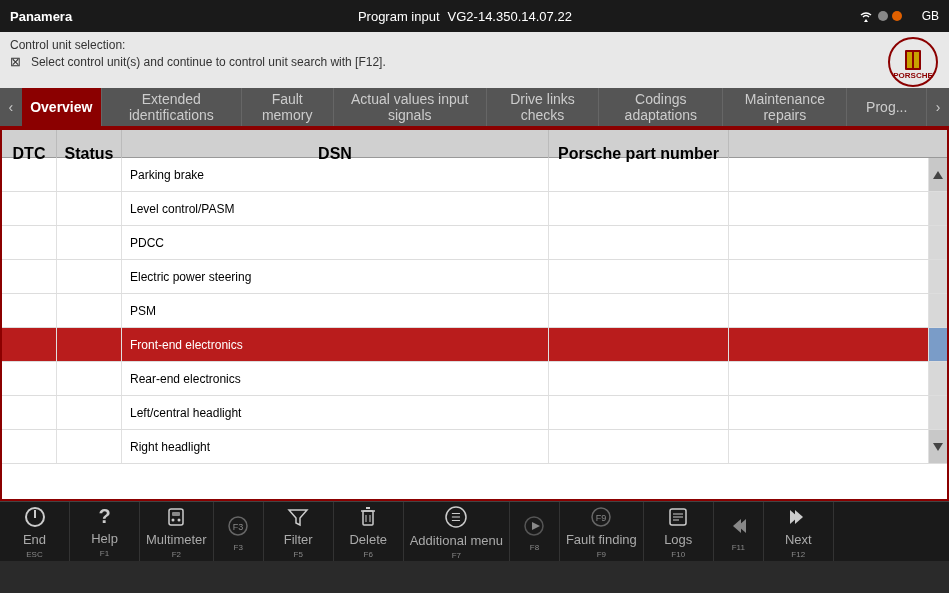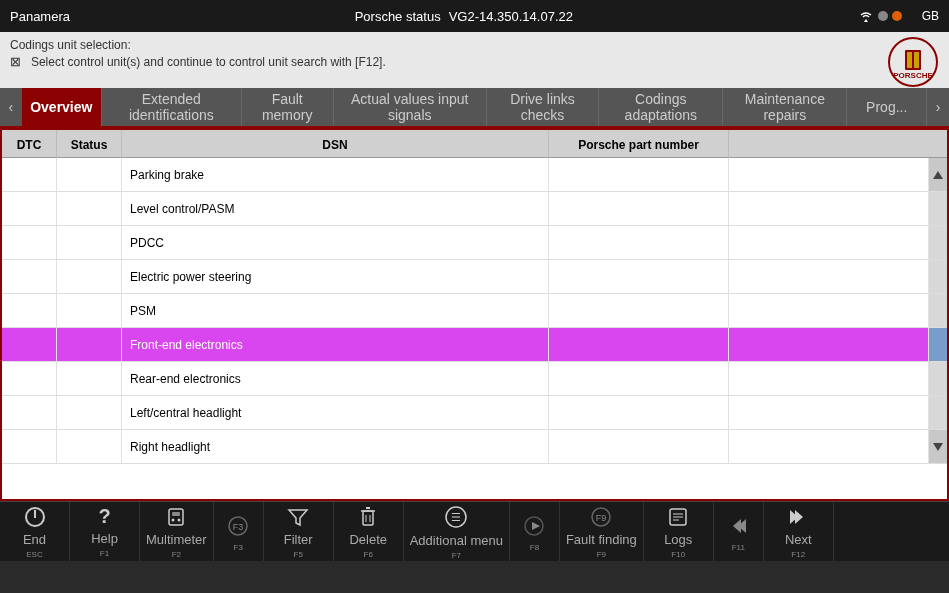--- a/index.html
+++ b/index.html
@@ -17,21 +17,21 @@
     .top-bar {
       background: #1a1a1a;
       color: #fff;
       height: 32px;
       display: flex;
       align-items: center;
       justify-content: space-between;
       padding: 0 10px;
       font-size: 13px;
     }
-    .top-bar-left { font-weight: normal; }
+    .top-bar-left { font-weight: bold; }
     .top-bar-center { display: flex; align-items: center; gap: 8px; }
     .top-bar-right { display: flex; align-items: center; gap: 20px; font-size: 12px; }
     .breadcrumb-title {
       font-size: 12px;
       color: #333;
       margin-bottom: 2px;
     }
     .breadcrumb-instruction {
       font-size: 12px;
       color: #333;
@@ -89,22 +89,22 @@
     
     .table-header {
       display: grid;
       grid-template-columns: 55px 65px 1fr 180px 200px 18px;
       background: #d0d0d0;
       border-bottom: 1px solid #999;
       height: 28px;
       align-items: center;
     }
     .th-cell {
-      padding: 8px 8px;
-      font-size: 12px;
+      padding: 15px 8px;
+      font-size: 16px;
       font-weight: bold;
       text-align: center;
       border-right: 1px solid #bbb;
       height: 100%;
       display: flex;
       align-items: center;
       justify-content: center;
     }
     .th-cell:last-child { border-right: none; }
 
@@ -115,21 +115,21 @@
     }
     .table-row {
       display: grid;
       grid-template-columns: 55px 65px 1fr 180px 200px 18px;
       border-bottom: 1px solid #ddd;
       height: 34px;
       align-items: center;
       background: #fff;
     }
     .table-row.selected {
-      background: #d946ef;
+      background: #b91c1c;
       color: #fff;
     }
     .td-cell {
       padding: 0 8px;
       font-size: 12px;
       height: 100%;
       display: flex;
       align-items: center;
       border-right: 1px solid #e0e0e0;
     }
@@ -190,40 +190,40 @@
     .dot-orange { background: #e06000; }
   </style>
 </head>
 <body>
 
 <div style="position:relative; width:949px; height:593px; overflow:hidden;">
 
   <div class="top-bar">
     <div class="top-bar-left">Panamera</div>
     <div class="top-bar-center">
-      <span>Porsche status</span>
+      <span>Program input</span>
       <span>VG2-14.350.14.07.22</span>
     </div>
     <div class="top-bar-right">
       <div class="status-dots">
 
         <svg width="16" height="14" viewBox="0 0 16 14">
           <path d="M8 10 L10 13 L8 13 L6 13 Z" fill="white"></path>
           <path d="M5 8 Q8 5 11 8" stroke="white" stroke-width="1.5" fill="none"></path>
           <path d="M3 6 Q8 2 13 6" stroke="white" stroke-width="1.5" fill="none"></path>
         </svg>
         <div class="dot dot-gray"></div>
         <div class="dot dot-orange"></div>
       </div>
       <span>GB</span>
     </div>
   </div>
 
   <div style="background:#e8e8e8; padding: 6px 10px 4px 10px; position:relative; height:56px;">
-    <div class="breadcrumb-title">Codings unit selection:</div>
+    <div class="breadcrumb-title">Control unit selection:</div>
     <div class="breadcrumb-instruction">
       <span style="font-size:13px; margin-right:4px;">⊠</span>
       <span>Select control unit(s) and continue to control unit search with [F12].</span>
     </div>
 
     <div style="position:absolute; top:4px; right:10px; width:52px; height:52px;">
       <svg width="52" height="52" viewBox="0 0 52 52">
 
         <circle cx="26" cy="26" r="24" fill="none" stroke="#8b0000" stroke-width="2"></circle>
 

